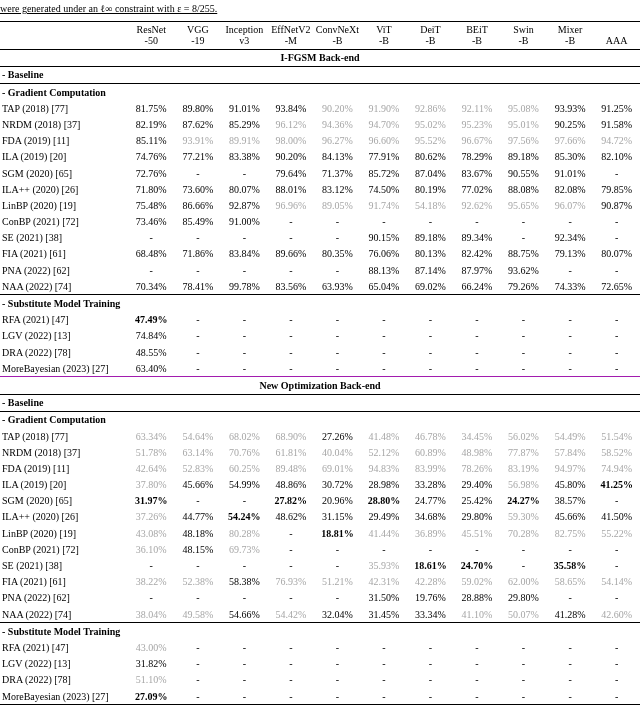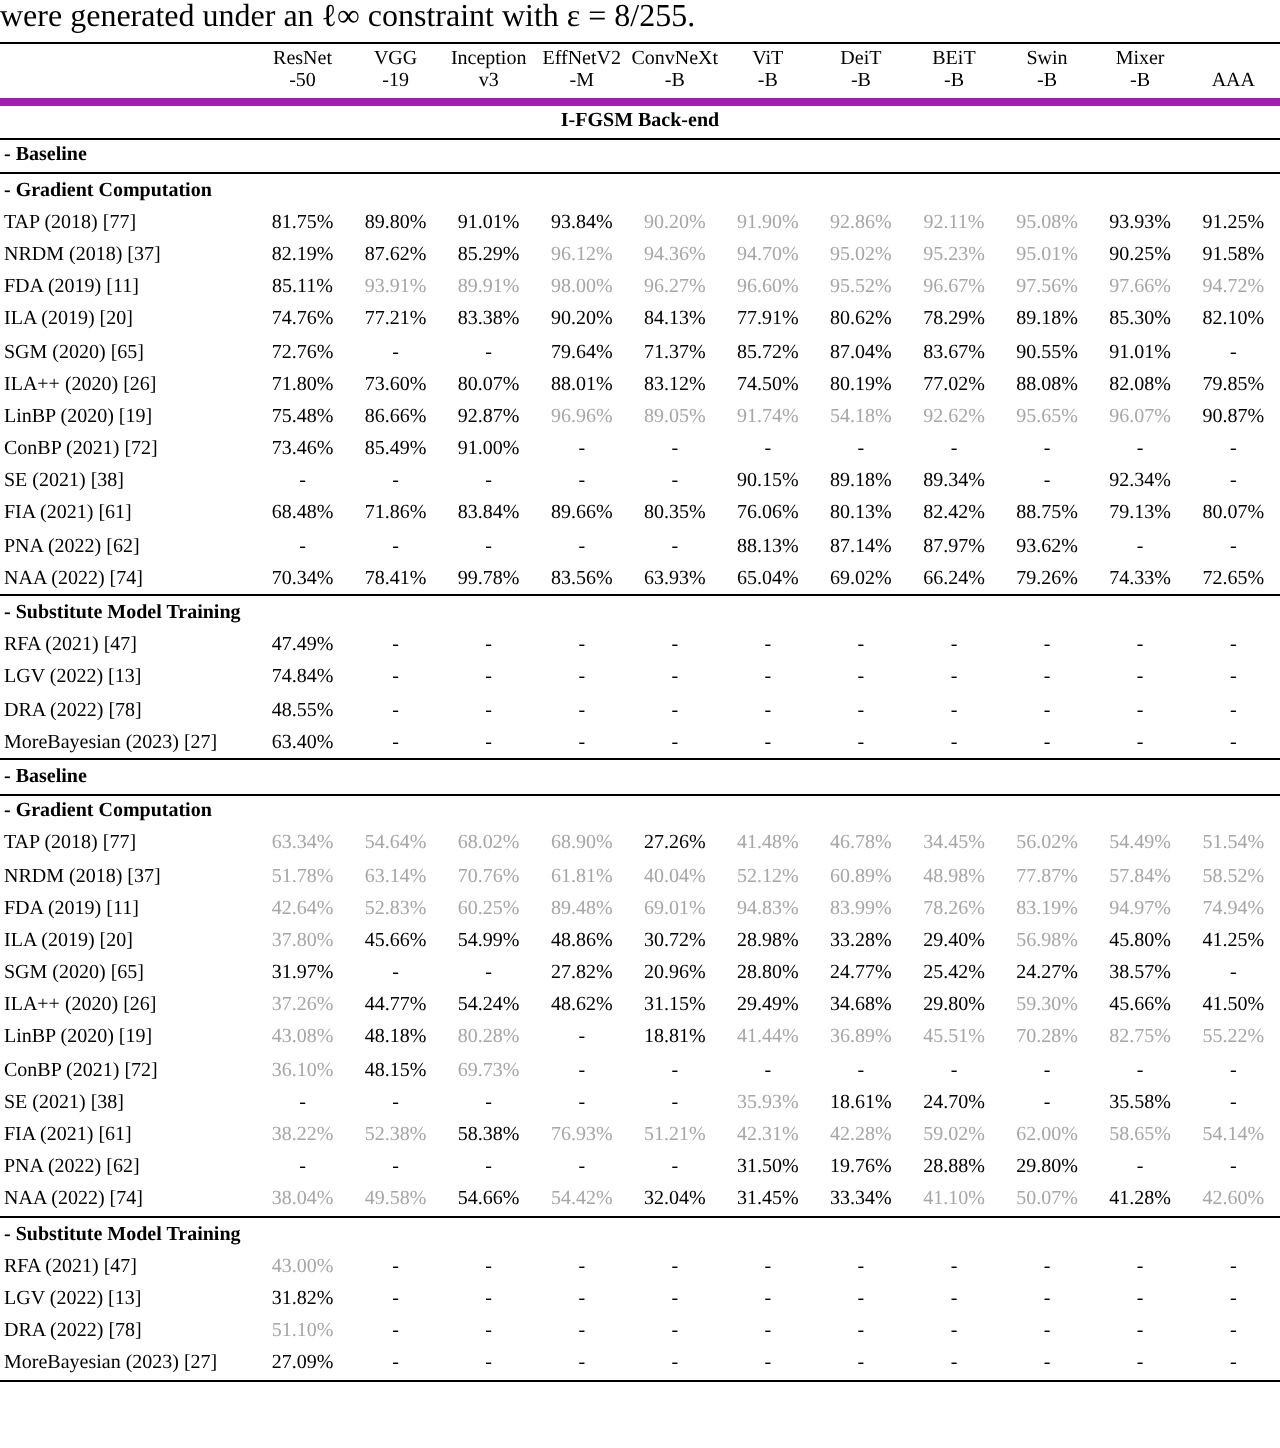--- a/index.html
+++ b/index.html
@@ -5,23 +5,24 @@
   * { box-sizing: border-box; }
   html, body { margin: 0; padding: 0; }
   body {
     width: 640px; height: 724px;
     background: #ffffff;
     color: #000;
     font-family: "Liberation Serif", serif;
     overflow: hidden;
   }
   .caption {
-    font-size: 16px;
+    font-size: 10px;
     line-height: 16px;
     padding: 1px 2px 4px 0;
+    text-decoration: underline;
   }
   table.results {
     border-collapse: collapse;
     table-layout: fixed;
     width: 640px;
     border-top: 1.2px solid #000;
     border-bottom: 1.2px solid #000;
   }
   col.method-col { width: 128px; }
   th, td {
@@ -37,32 +38,32 @@
     border-bottom: 1px solid #000;
     vertical-align: bottom;
     line-height: 11px;
     padding-bottom: 3px;
     font-weight: normal;
   }
   td.method { text-align: left; padding-left: 2px; }
   tr.section-title td {
     font-weight: bold;
     text-align: center;
-    border-top: 4px solid #a21caf;
+    border-top: 1px solid #a21caf;
     border-bottom: 1px solid #000;
   }
   tr.group-label td {
     font-weight: bold;
     text-align: left;
     padding-left: 2px;
     border-top: 1px solid #000;
     margin-top: 24px;
   }
   td.g { color: #a6a6a6; }
-  td.b { font-weight: normal; }
+  td.b { font-weight: bold; }
 </style>
 </head>
 <body>
 
 <div class="page">
   <div class="caption">were generated under an ℓ∞ constraint with ε = 8/255.</div>
 
   <table class="results">
     <colgroup>
       <col class="method-col">
@@ -356,20 +357,23 @@
           <td>-</td>
           <td>-</td>
           <td>-</td>
           <td>-</td>
           <td>-</td>
           <td>-</td>
           <td>-</td>
           <td>-</td>
           <td>-</td>
         </tr>
+        <tr class="section-title">
+          <td colspan="12">New Optimization Back-end</td>
+        </tr>
         <tr class="group-label">
           <td colspan="12">- Baseline</td>
         </tr>
         <tr class="group-label">
           <td colspan="12">- Gradient Computation</td>
         </tr>
         <tr>
           <td class="method">TAP (2018) [77]</td>
           <td class="g">63.34%</td>
           <td class="g">54.64%</td>

